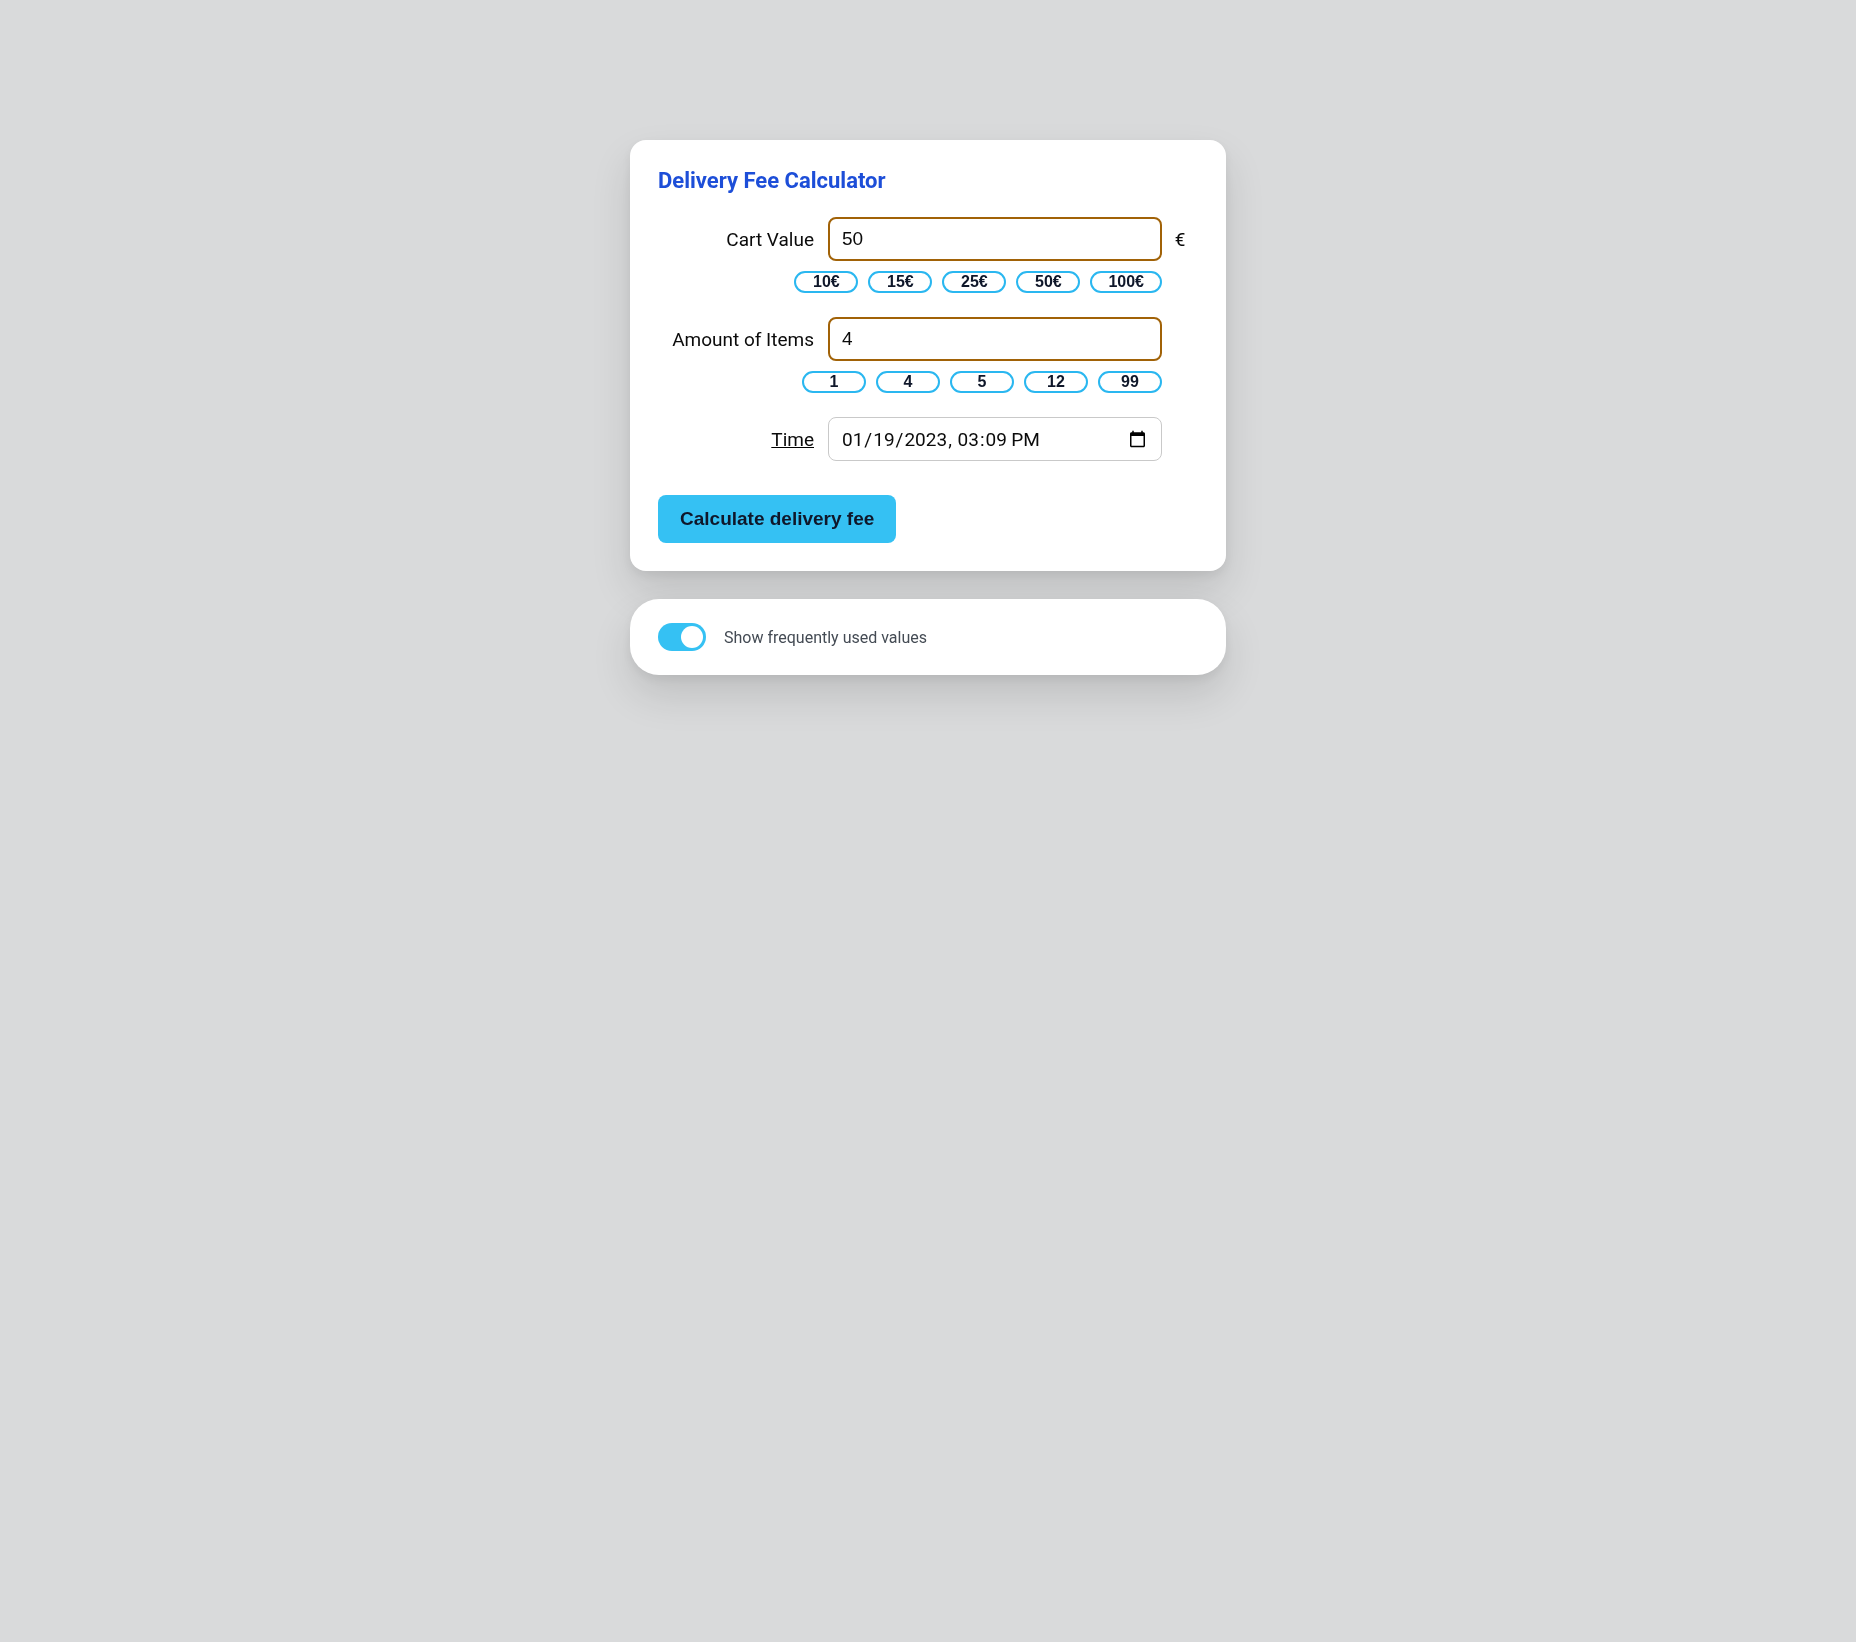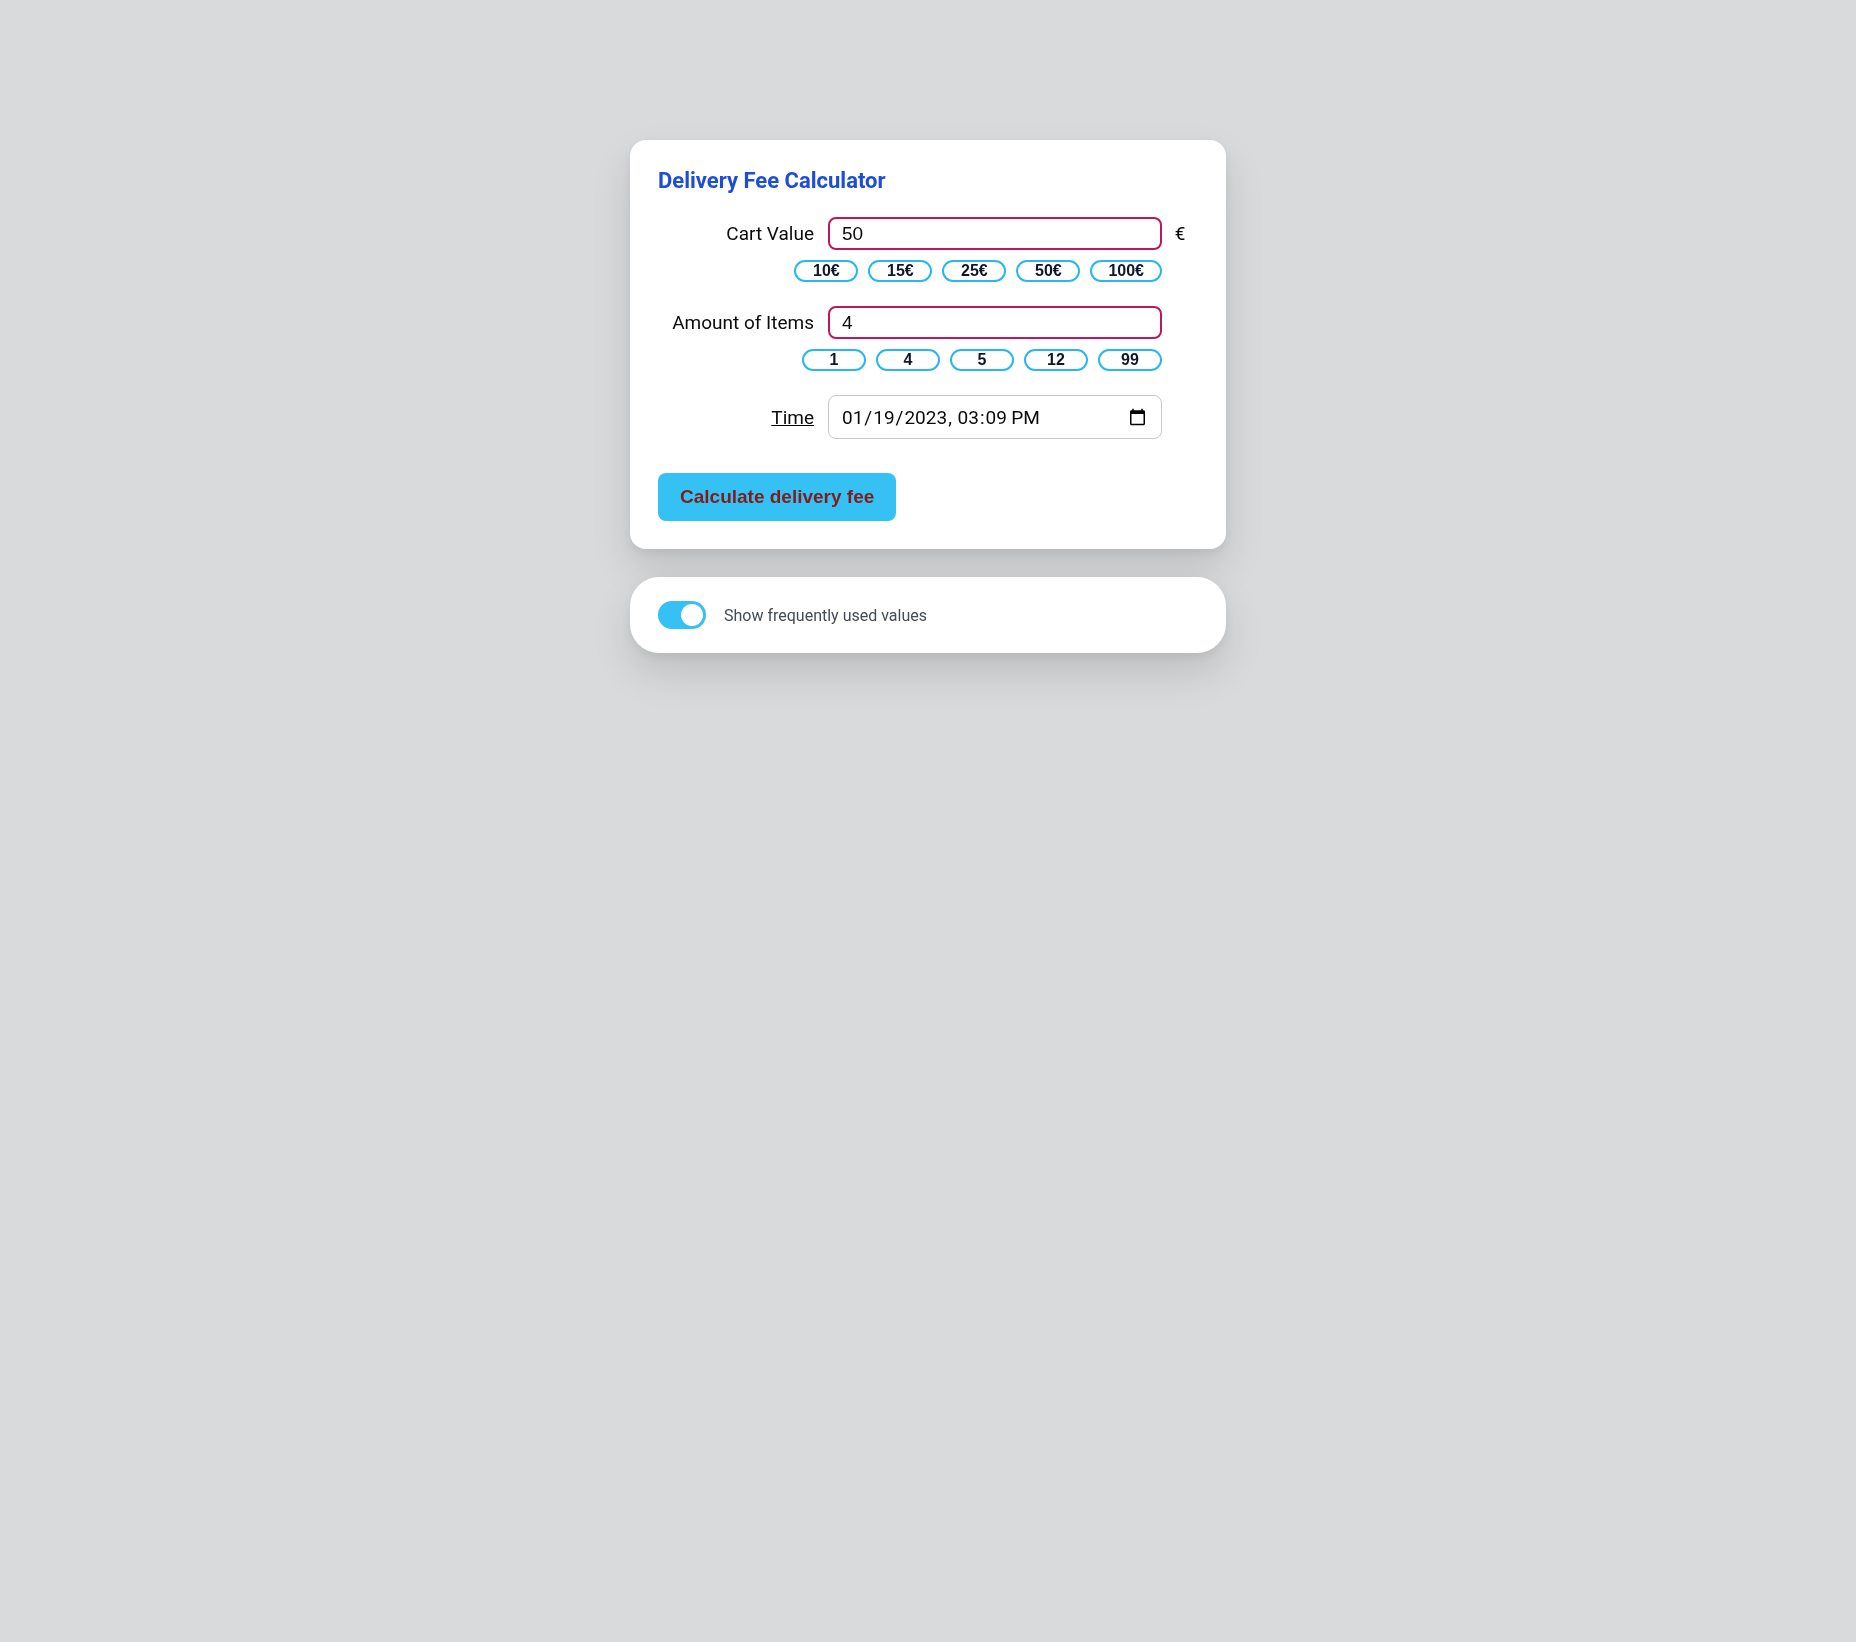--- a/index.html
+++ b/index.html
@@ -47,22 +47,22 @@
     color: #0b0b0b;
     padding-right: 14px;
   }
   .input-wrap {
     flex: 1;
     display: flex;
     align-items: center;
   }
   .text-input {
     flex: 1;
-    height: 33px;
-    border: 2px solid #be185d;
+    height: 44px;
+    border: 2px solid #a16207;
     border-radius: 8px;
     padding: 0 12px;
     font-size: 19px;
     color: #0b0b0b;
     outline: none;
     background: #fff;
   }
   .unit {
     width: 36px;
     text-align: center;
@@ -96,21 +96,21 @@
     padding: 0 12px;
     font-size: 19px;
     color: #0b0b0b;
     outline: none;
     background: #fff;
     font-family: inherit;
   }
   .calc-btn {
     margin-top: 22px;
     background: #35c1f3;
-    color: #7f1d1d;
+    color: #0f172a;
     font-size: 19px;
     font-weight: 700;
     border: none;
     border-radius: 8px;
     height: 48px;
     padding: 0 22px;
     cursor: pointer;
   }
   
   .toggle-card {

